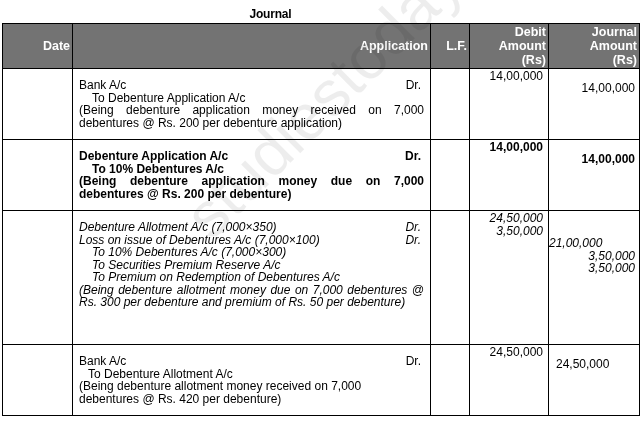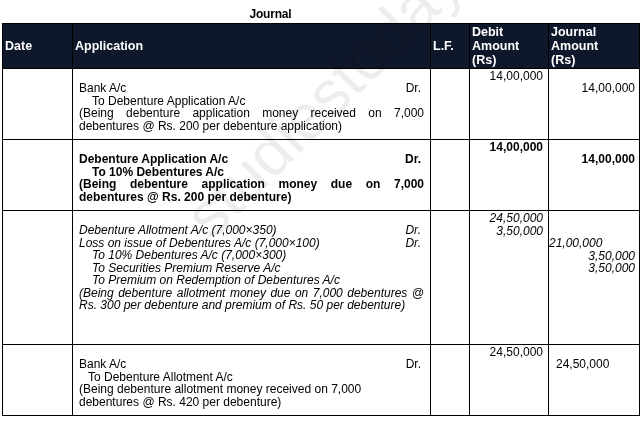--- a/index.html
+++ b/index.html
@@ -7,29 +7,29 @@
          font-family: "Liberation Sans", sans-serif; color: #000; }
   .title { position: absolute; top: 7px; left: 0; width: 541px; text-align: center;
            font-weight: bold; font-size: 12px; letter-spacing: -0.2px; }
   table { position: absolute; top: 23px; left: 2px; border-collapse: collapse;
           width: 637px; table-layout: fixed; font-size: 12px; }
   col.c-date { width: 70px; }
   col.c-part { width: 358px; }
   col.c-lf { width: 39px; }
   col.c-deb { width: 79px; }
   col.c-cred { width: 91px; }
-  th { background: #0f172a; color: #fff; font-weight: bold; font-size: 12.5px;
+  th { background: #737373; color: #fff; font-weight: bold; font-size: 12.5px;
        border: 1.5px solid #000; line-height: 14px; padding: 1px 2px; height: 42px;
-       vertical-align: middle; text-align: left; }
+       vertical-align: middle; text-align: right; }
   td { border: 1.5px solid #000; vertical-align: top; padding: 0; line-height: 12.5px; }
   tr.r1 td { height: 70px; }
   tr.r2 td { height: 70px; font-weight: bold; }
   tr.r3 td { height: 133px; font-style: italic; }
   tr.r4 td { height: 70px; }
-  .part { padding: 13px 6px 0 6px; position: relative; }
+  .part { padding: 2px 6px 0 6px; position: relative; margin-top: 8px; }
   .line { display: flex; justify-content: space-between; white-space: nowrap; }
   .dr { padding-right: 3px; }
   .ind { padding-left: 13px; }
   .ind2 { padding-left: 9px; }
   .narr { text-align: justify; text-align-last: left; }
   .amt { text-align: right; padding: 1px 5px 0 0; white-space: nowrap; }
   .amt-c { text-align: right; padding: 13px 4px 0 0; white-space: nowrap; }
   .amt-c-left { text-align: left; padding: 13px 0 0 7px; white-space: nowrap; }
   .amt-c3 { text-align: left; padding: 26px 4px 0 0; white-space: nowrap; }
   .watermark { position: absolute; left: 170px; top: 200px; font-size: 64px;

